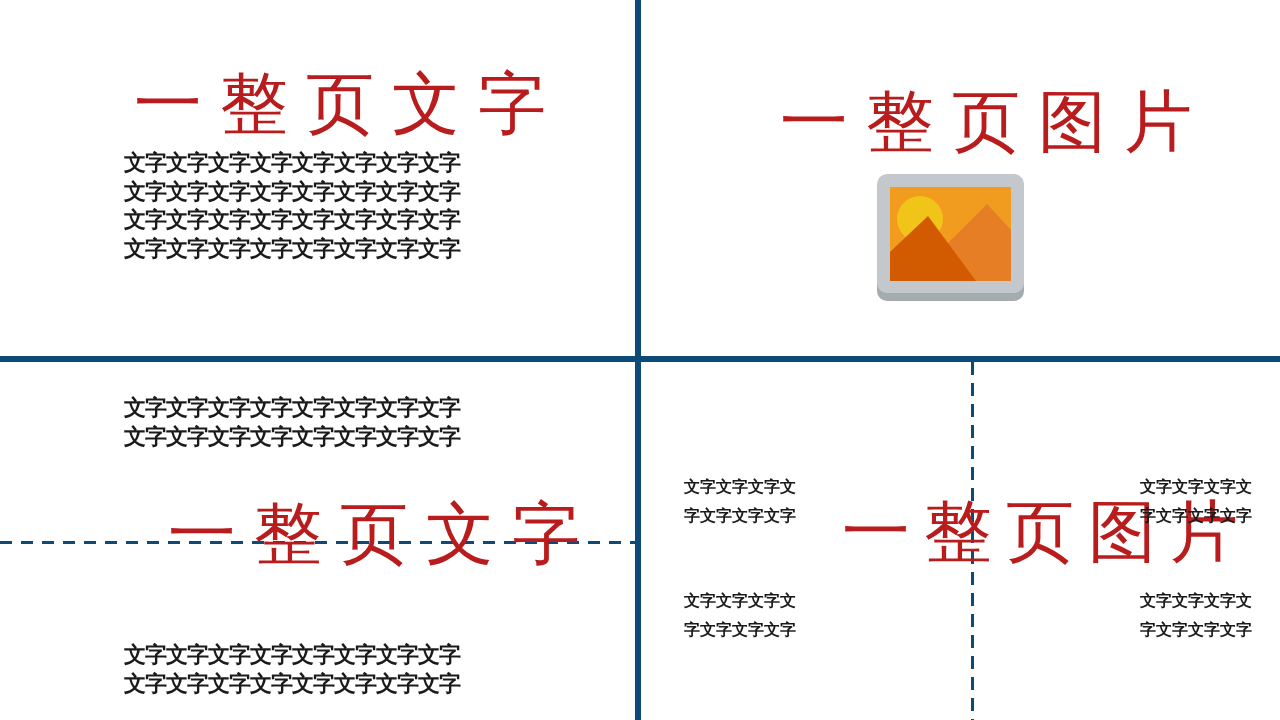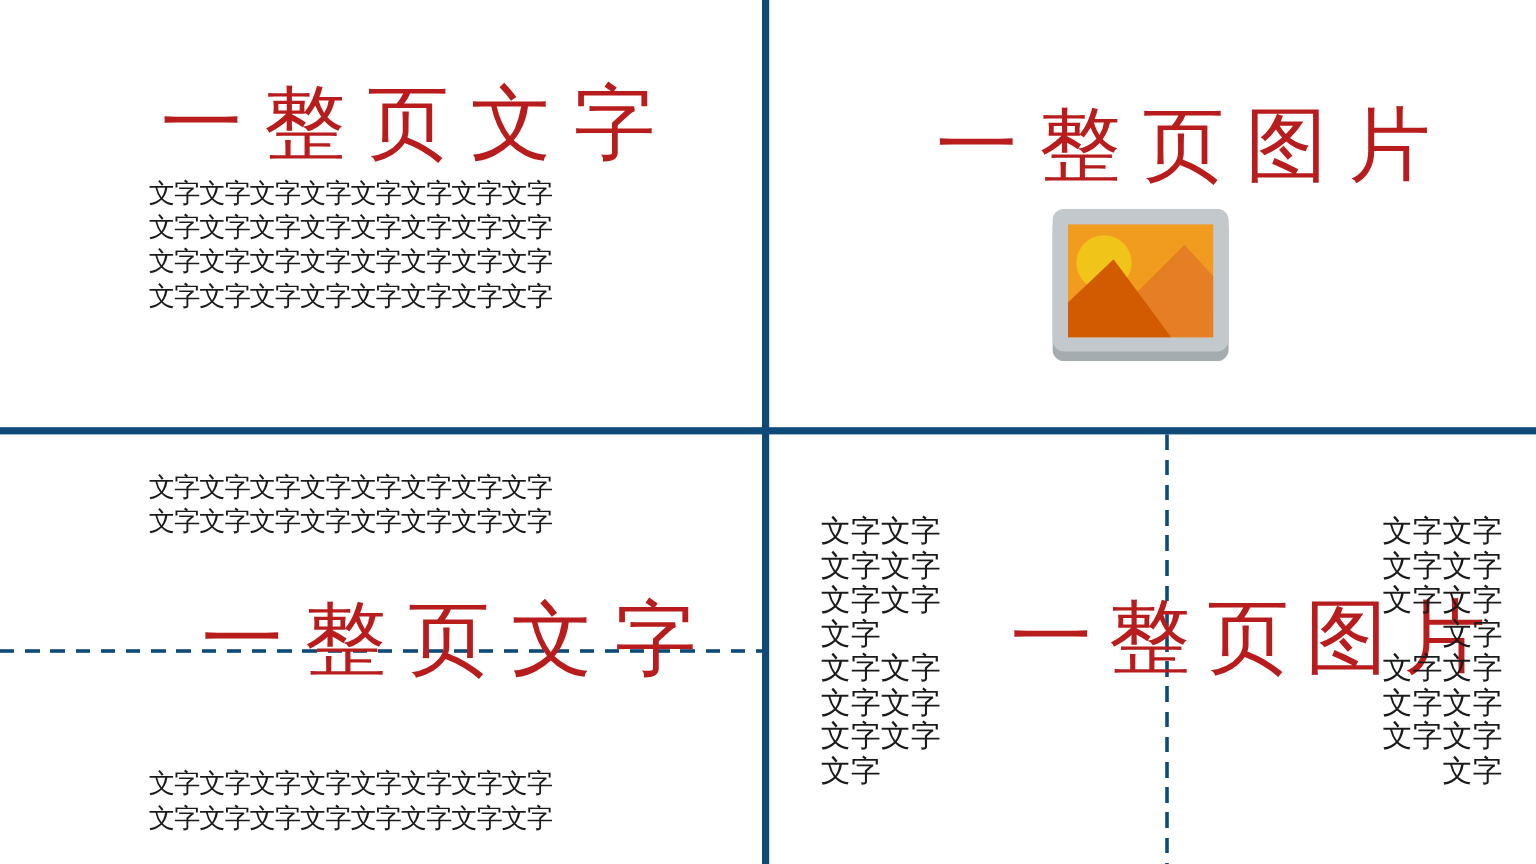--- a/index.html
+++ b/index.html
@@ -19,23 +19,23 @@
       position: absolute; left: 971px; top: 362px; width: 3px; height: 358px;
       background: repeating-linear-gradient(180deg, #0e4a78 0 13px, transparent 13px 21px);
     }
     .title {
       position: absolute; color: #b91c1c;
       font-family: "DejaVu Sans", "Liberation Sans", sans-serif;
       font-size: 68px; line-height: 1; letter-spacing: 18px; white-space: nowrap;
     }
     .body-text {
       position: absolute; color: #1a1a1a; font-size: 22px; line-height: 28.5px;
-      white-space: pre; letter-spacing: -1px;
+      white-space: pre; letter-spacing: -1px; font-weight: bold;
     }
-    .narrow { width: 120px; white-space: normal; word-break: break-all; letter-spacing: 0; font-size: 25px; line-height: 28.5px; }
+    .narrow { width: 120px; white-space: normal; word-break: break-all; letter-spacing: 0; font-size: 16px; line-height: 28.5px; margin-top: 44px; }
     .right-align { text-align: right; }
     .pic-icon { position: absolute; left: 877px; top: 174px; width: 147px; height: 127px; }
   </style>
 </head>
 <body>
 
 <div class="line v-main"></div>
 <div class="line h-main"></div>
 <div class="dash-h"></div>
 <div class="dash-v"></div>

